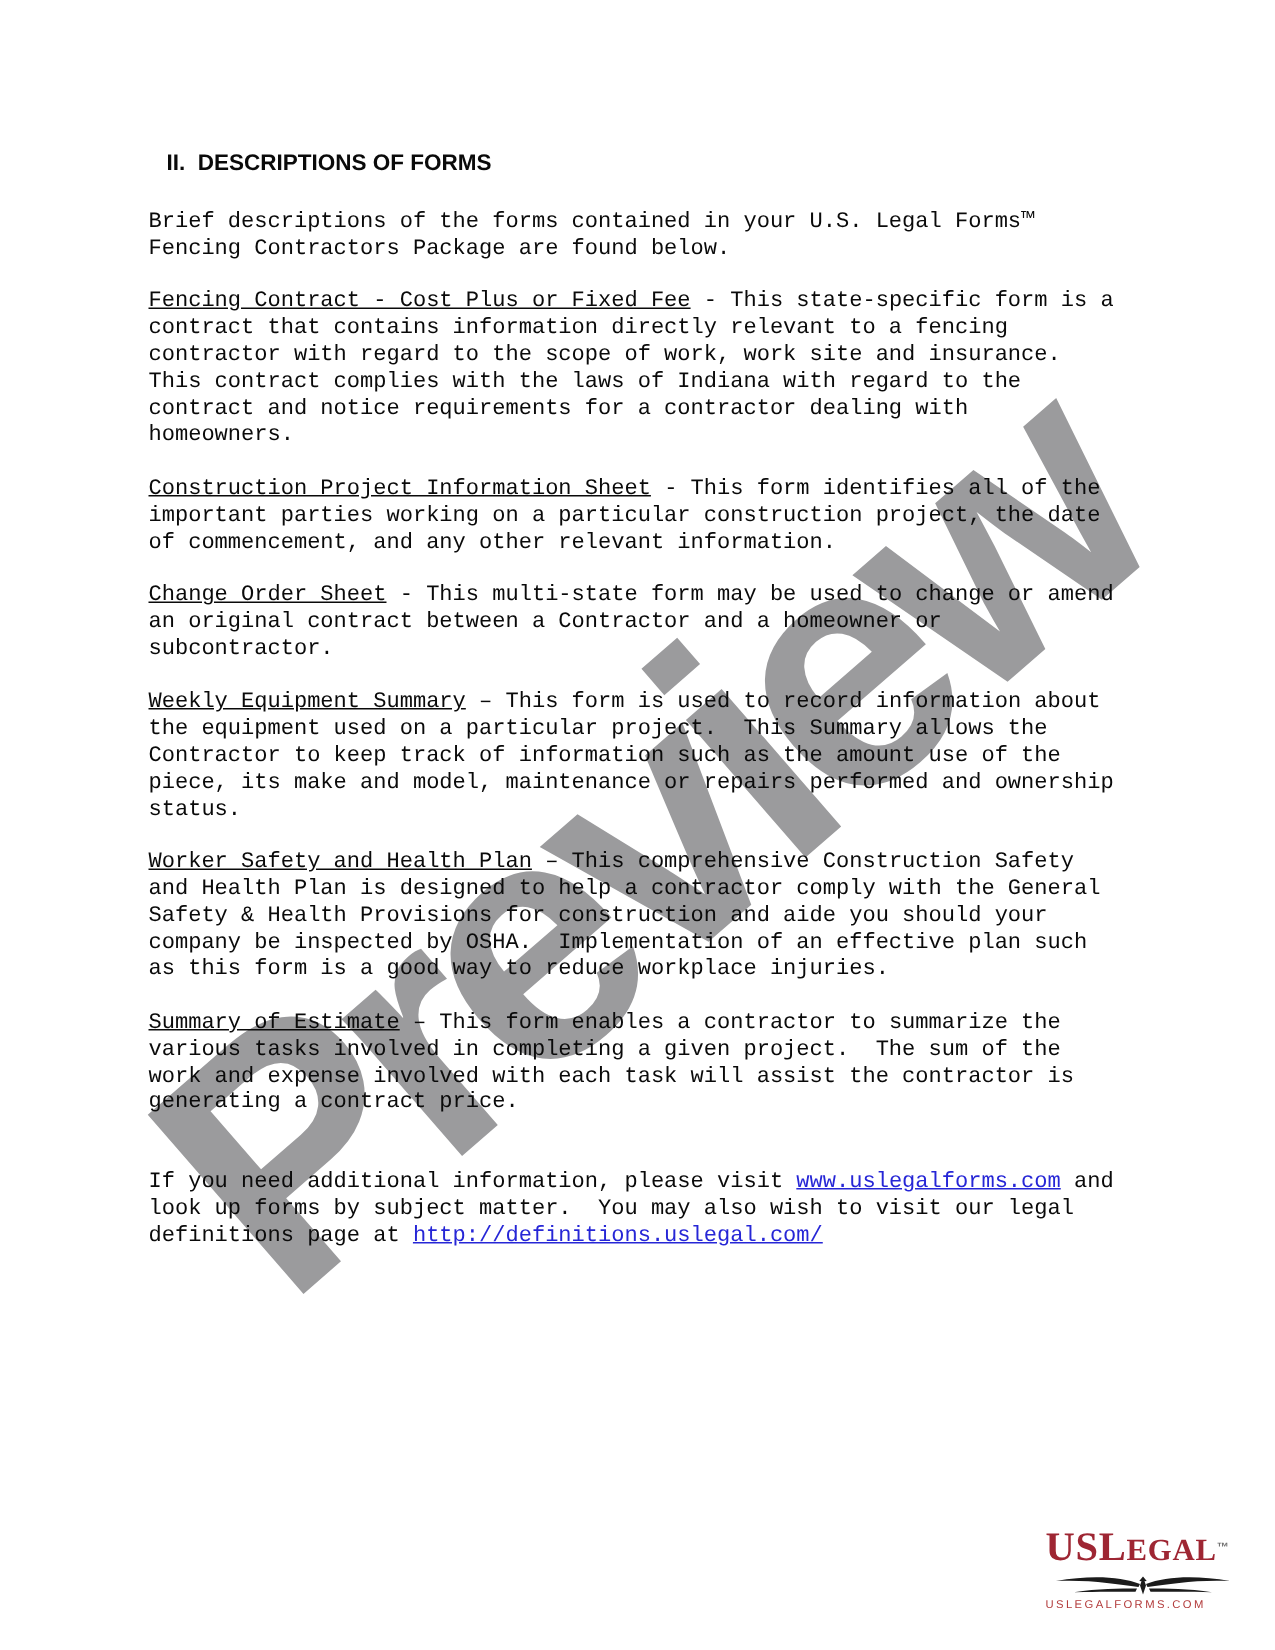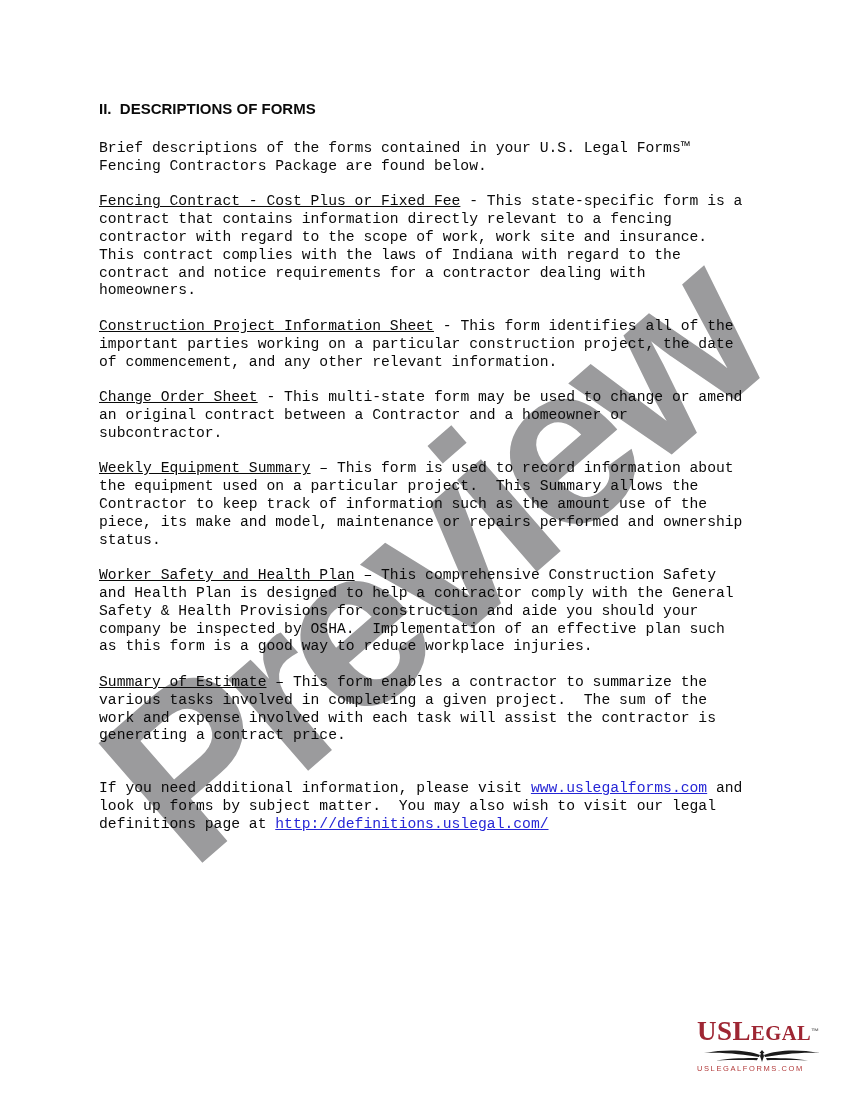--- a/index.html
+++ b/index.html
@@ -31,21 +31,21 @@
   .content{
     position:absolute;
     left:99px;top:100px;width:650px;
     z-index:1;
     font-size:14.7px;
     line-height:17.8px;
   }
   .doc-title{
     font-size:15px;
     font-weight:bold;
-    margin:0 0 22px 0;
+    margin:0 0 22px 12px;
     line-height:18px;
     white-space:pre-wrap;
   }
   .para{
     margin:0 0 17.8px 0;
     white-space:pre-wrap;
     font-family:Liberation Mono, monospace;
   }
   .form-heading{
     text-decoration:underline;

